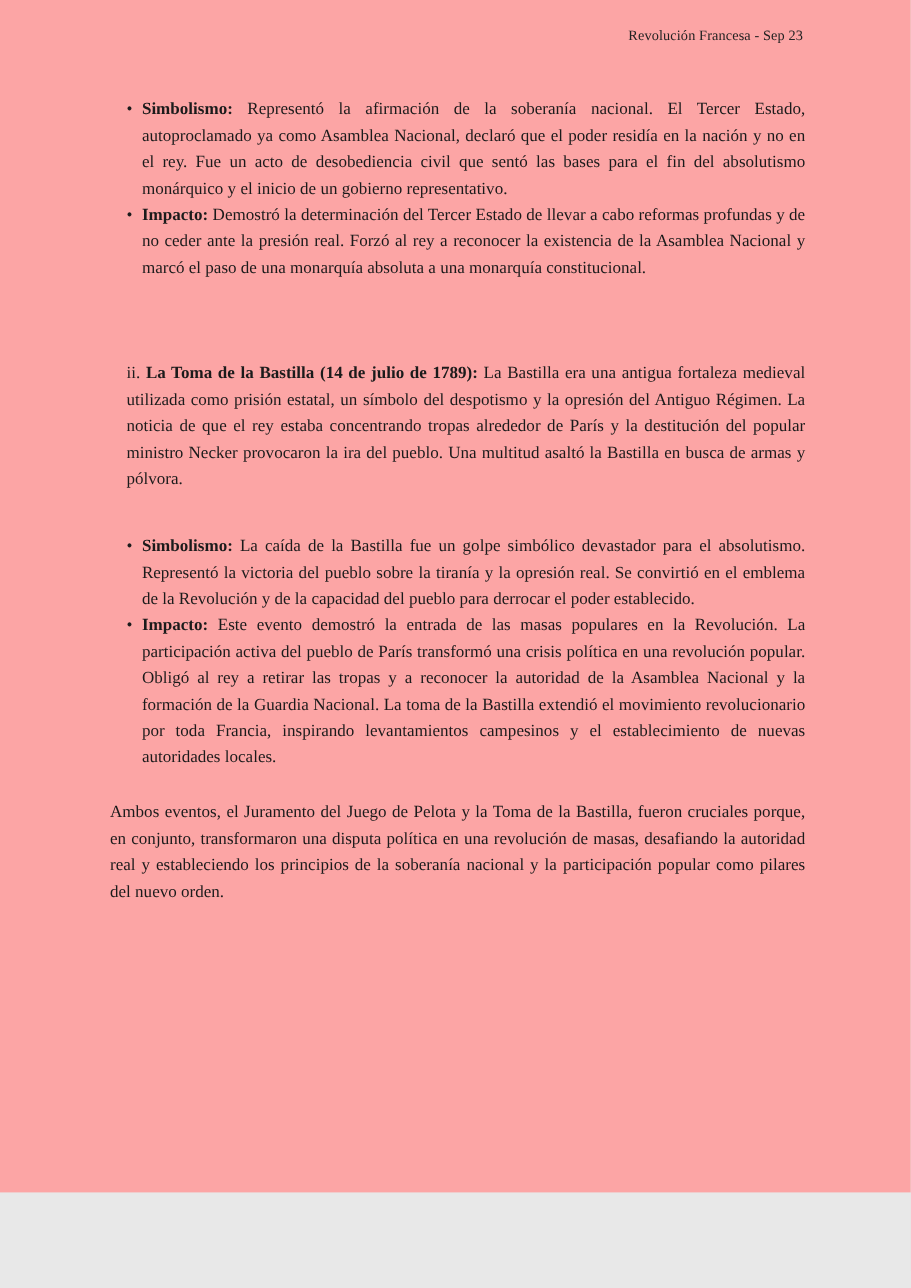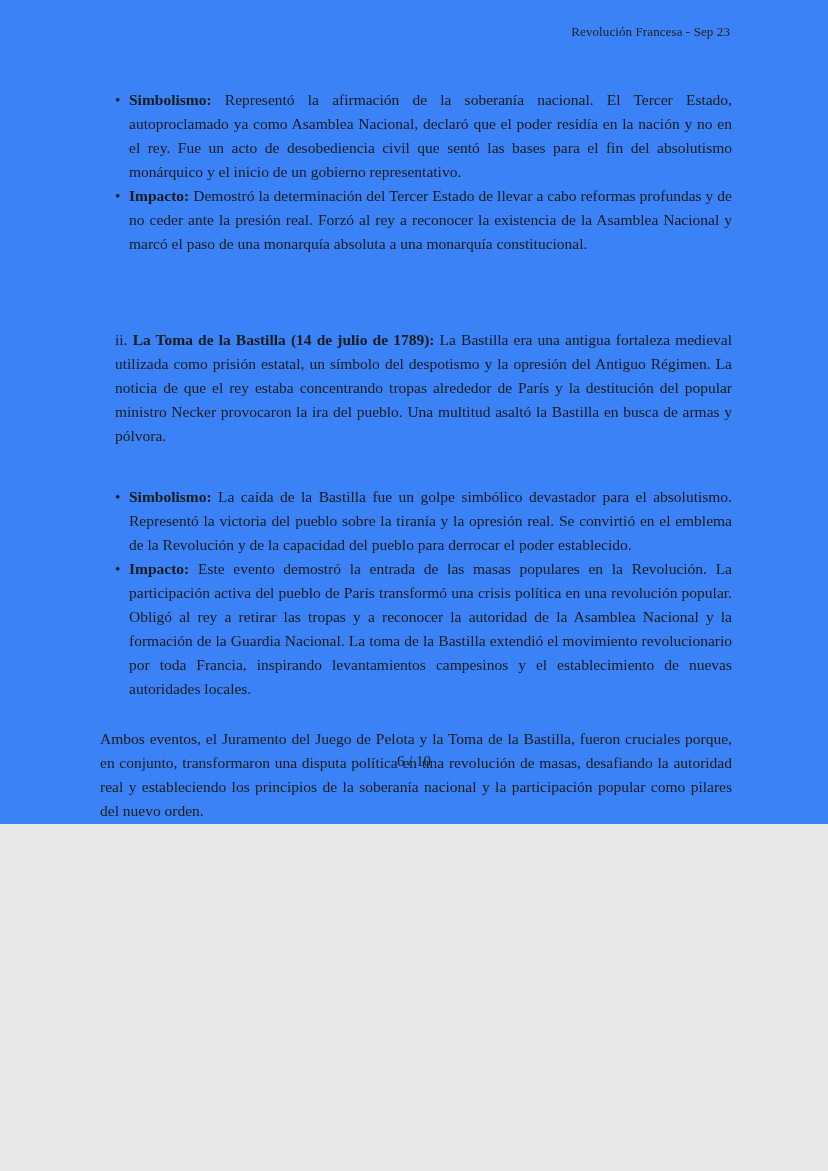--- a/index.html
+++ b/index.html
@@ -4,22 +4,22 @@
 <style>
   * { margin: 0; padding: 0; box-sizing: border-box; }
   html, body { background: #e8e8e8; }
   body {
     width: 828px; height: 1171px;
     font-family: "Liberation Serif", "DejaVu Serif", serif;
     color: #1b1b1b;
   }
   .page {
     position: relative;
-    width: 828px; height: 824px;
-    background: #3b82f6;
+    width: 828px; height: 1084px;
+    background: #fca5a5;
     overflow: hidden;
   }
   .page-header {
     position: absolute;
     top: 24px; right: 98px;
     font-size: 13px;
     letter-spacing: 0.1px;
     color: #222222;
   }
   .content {
@@ -98,17 +98,14 @@
         <div class="bullet-text justify">
           <b>Impacto:</b><span> Este evento demostró la entrada de las masas populares en la Revolución. La participación activa del pueblo de París transformó una crisis política en una revolución popular. Obligó al rey a retirar las tropas y a reconocer la autoridad de la Asamblea Nacional y la formación de la Guardia Nacional. La toma de la Bastilla extendió el movimiento revolucionario por toda Francia, inspirando levantamientos campesinos y el establecimiento de nuevas autoridades locales.</span>
         </div>
       </div>
     </div>
 
     <p class="justify">Ambos eventos, el Juramento del Juego de Pelota y la Toma de la Bastilla, fueron cruciales porque, en conjunto, transformaron una disputa política en una revolución de masas, desafiando la autoridad real y estableciendo los principios de la soberanía nacional y la participación popular como pilares del nuevo orden.</p>
 
   </div>
 
-  <div class="page-footer">
-    <span>6 / 10</span>
-  </div>
 
 </div>
 
 </body></html>

